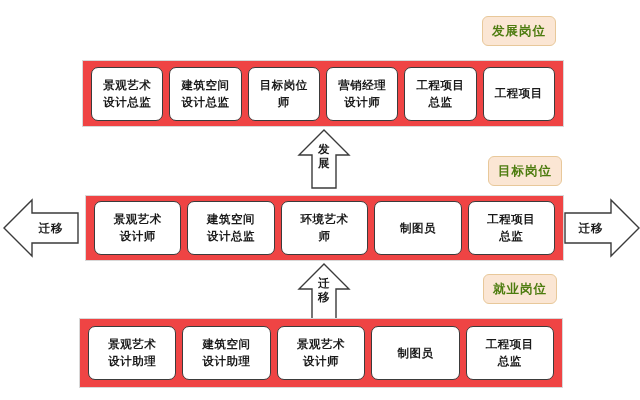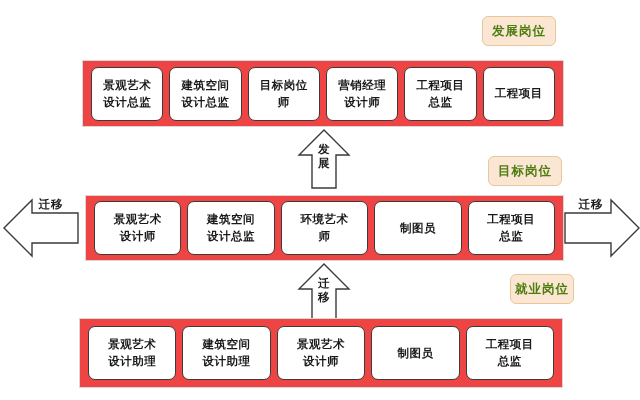--- a/index.html
+++ b/index.html
@@ -26,21 +26,21 @@
     font-weight: bold;
     letter-spacing: 1px;
     color: #4d7c0f;
     display: flex;
     align-items: center;
     justify-content: center;
     box-sizing: border-box;
   }
   #badge-develop { left: 482px; top: 16px;  width: 74px; height: 30px; }
   #badge-target  { left: 488px; top: 156px; width: 74px; height: 30px; }
-  #badge-employ  { left: 510px; top: 274px; width: 64px; height: 30px; font-family: Liberation Mono, monospace; }
+  #badge-employ  { left: 483px; top: 274px; width: 74px; height: 30px; font-family: Liberation Mono, monospace; }
 
   
   .row-band {
     position: absolute;
     border: 1px solid #d8d8d8;
     background: #ef4444;
     box-sizing: border-box;
     display: flex;
     align-items: center;
     padding: 0 5px;
@@ -100,20 +100,21 @@
     top: 197px;
   }
   #arrow-migrate-left  { left: 2px; }
   #arrow-migrate-right { left: 563px; }
   .h-arrow svg { display: block; width: 100%; height: 100%; }
   .h-arrow .hlabel {
     position: absolute;
     top: 0; bottom: 0;
     left: 0; right: 0;
     display: flex;
+    align-items: center;
     font-size: 11.5px;
     font-weight: bold;
     letter-spacing: 1px;
     pointer-events: none;
   }
   #arrow-migrate-left .hlabel  { justify-content: center; padding-left: 20px; }
   #arrow-migrate-right .hlabel { justify-content: center; padding-right: 22px; }
 </style>
 </head>
 <body>

